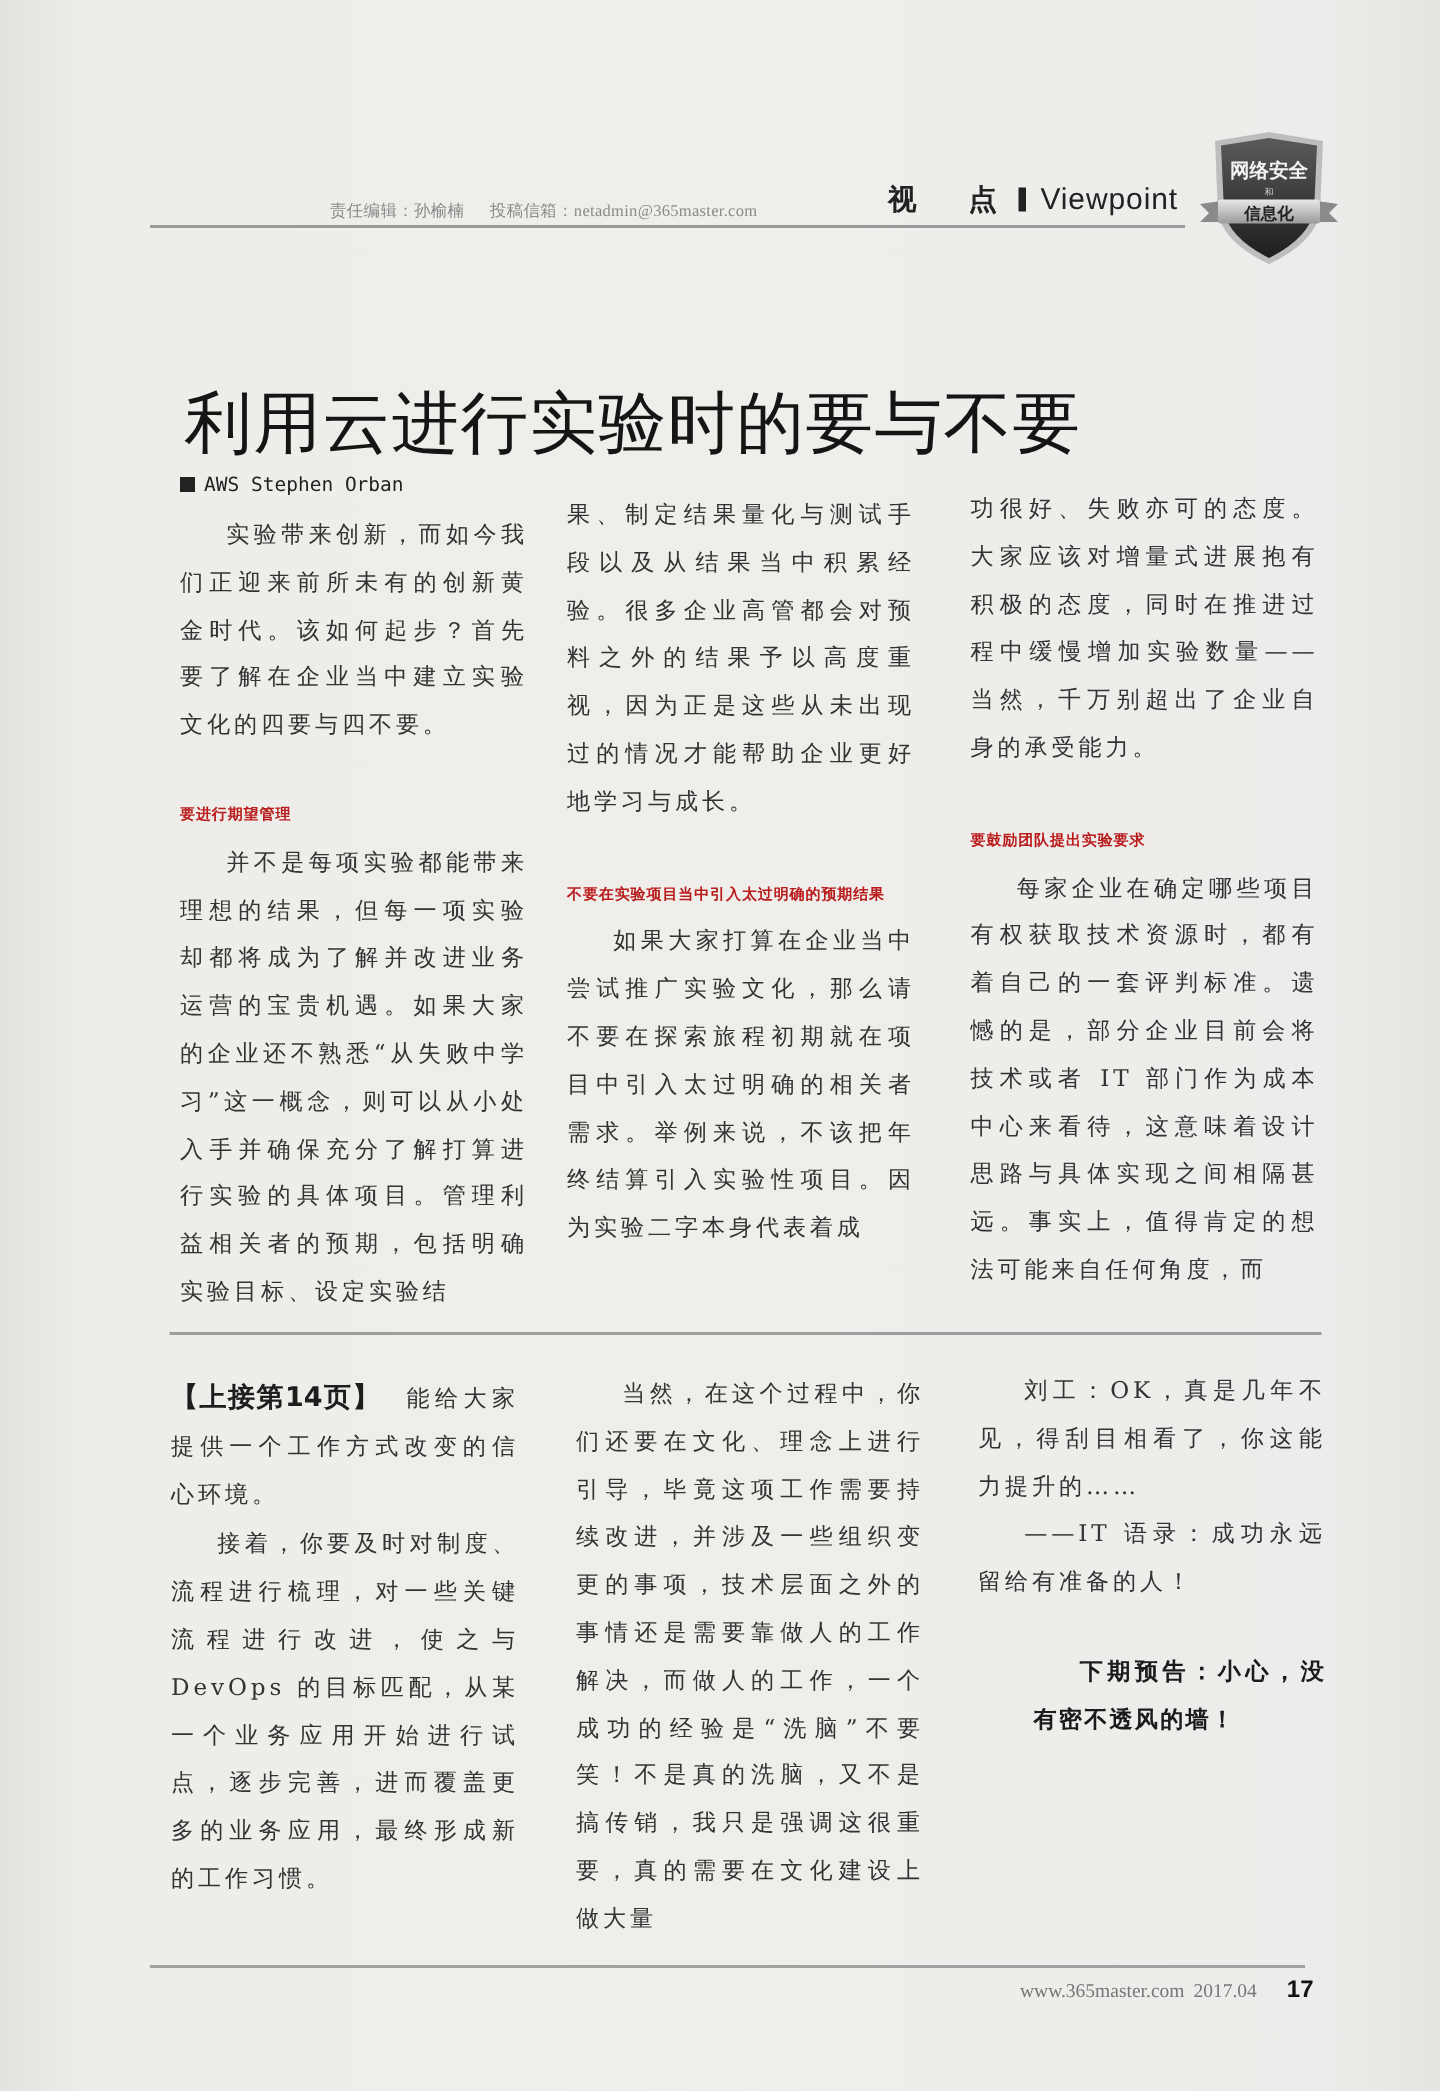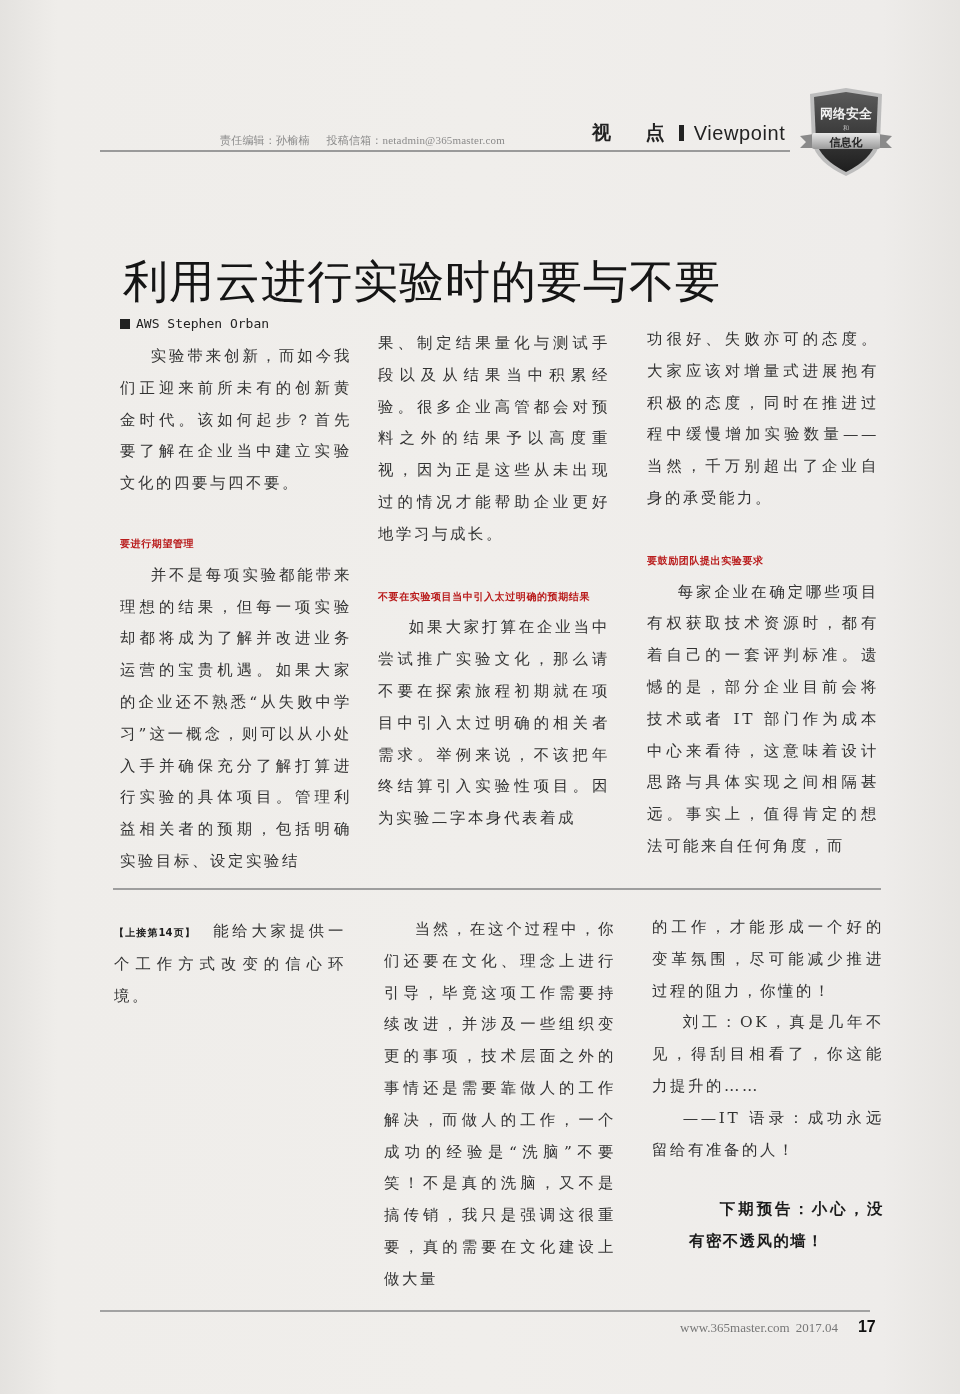--- a/index.html
+++ b/index.html
@@ -66,21 +66,21 @@
     .footer-rule {
       position: absolute; left: 100px; top: 1310px; width: 770px; height: 0;
       border-top: 2px solid #a2a2a2;
     }
     .footer {
       position: absolute; left: 680px; top: 1318px; font-family: "Liberation Serif", serif;
       font-size: 13px; color: #777; display: flex; gap: 6px; align-items: baseline;
     }
     .footer .num { font-family: "Liberation Sans", sans-serif; font-weight: bold; font-size: 16px; color: #111; margin-left: 14px; }
     .boldline { font-family: "DejaVu Sans", sans-serif; font-weight: bold; color: #1b1b1b; letter-spacing: 1.5px; }
-    .cont-label { font-family: "DejaVu Sans", sans-serif; font-weight: bold; color: #1d1d1d; letter-spacing: 0; font-size: 10px; }
+    .cont-label { font-family: "DejaVu Sans", sans-serif; font-weight: bold; color: #1d1d1d; letter-spacing: 0; font-size: 18px; }
   </style>
 </head>
 <body>
 
 <div class="page-shade"></div>
 
 <div class="header-meta">
   <span>责任编辑：孙榆楠</span>
   <span>投稿信箱：netadmin@365master.com</span>
 </div>
@@ -130,28 +130,28 @@
 <div class="col" style="left:647px; top:324px;">
   <p>功很好、失败亦可的态度。大家应该对增量式进展抱有积极的态度，同时在推进过程中缓慢增加实验数量——当然，千万别超出了企业自身的承受能力。</p>
   <p class="subhead" style="margin-top:30px;">要鼓励团队提出实验要求</p>
   <p class="indent">每家企业在确定哪些项目有权获取技术资源时，都有着自己的一套评判标准。遗憾的是，部分企业目前会将技术或者 IT 部门作为成本中心来看待，这意味着设计思路与具体实现之间相隔甚远。事实上，值得肯定的想法可能来自任何角度，而</p>
 </div>
 
 <div class="divider"></div>
 
 <div class="col" style="left:114px; top:916px;">
   <p><span class="cont-label">【上接第14页】</span>&nbsp; <span>能给大家提供一个工作方式改变的信心环境。</span></p>
+  <p class="indent" style="margin-top:2px;">接着，你要及时对制度、流程进行梳理，对一些关键流程进行改进，使之与 DevOps 的目标匹配，从某一个业务应用开始进行试点，逐步完善，进而覆盖更多的业务应用，最终形成新的工作习惯。</p>
 </div>
 
 <div class="col" style="left:384px; top:914px;">
   <p class="indent">当然，在这个过程中，你们还要在文化、理念上进行引导，毕竟这项工作需要持续改进，并涉及一些组织变更的事项，技术层面之外的事情还是需要靠做人的工作解决，而做人的工作，一个成功的经验是“洗脑”不要笑！不是真的洗脑，又不是搞传销，我只是强调这很重要，真的需要在文化建设上做大量</p>
 </div>
 
 <div class="col" style="left:652px; top:912px;">
-  <p>的工作，才能形成一个好的变革氛围，尽可能减少推进过程的阻力，你懂的！</p>
   <p class="indent">刘工：OK，真是几年不见，得刮目相看了，你这能力提升的……</p>
   <p class="indent">——IT 语录：成功永远留给有准备的人！</p>
   <p class="indent boldline" style="margin-top:28px;margin-left:37px;">下期预告：小心，没有密不透风的墙！</p>
 </div>
 
 <div class="footer-rule"></div>
 <div class="footer">
   <span>www.365master.com</span>
   <span>2017.04</span>
   <span class="num">17</span>

